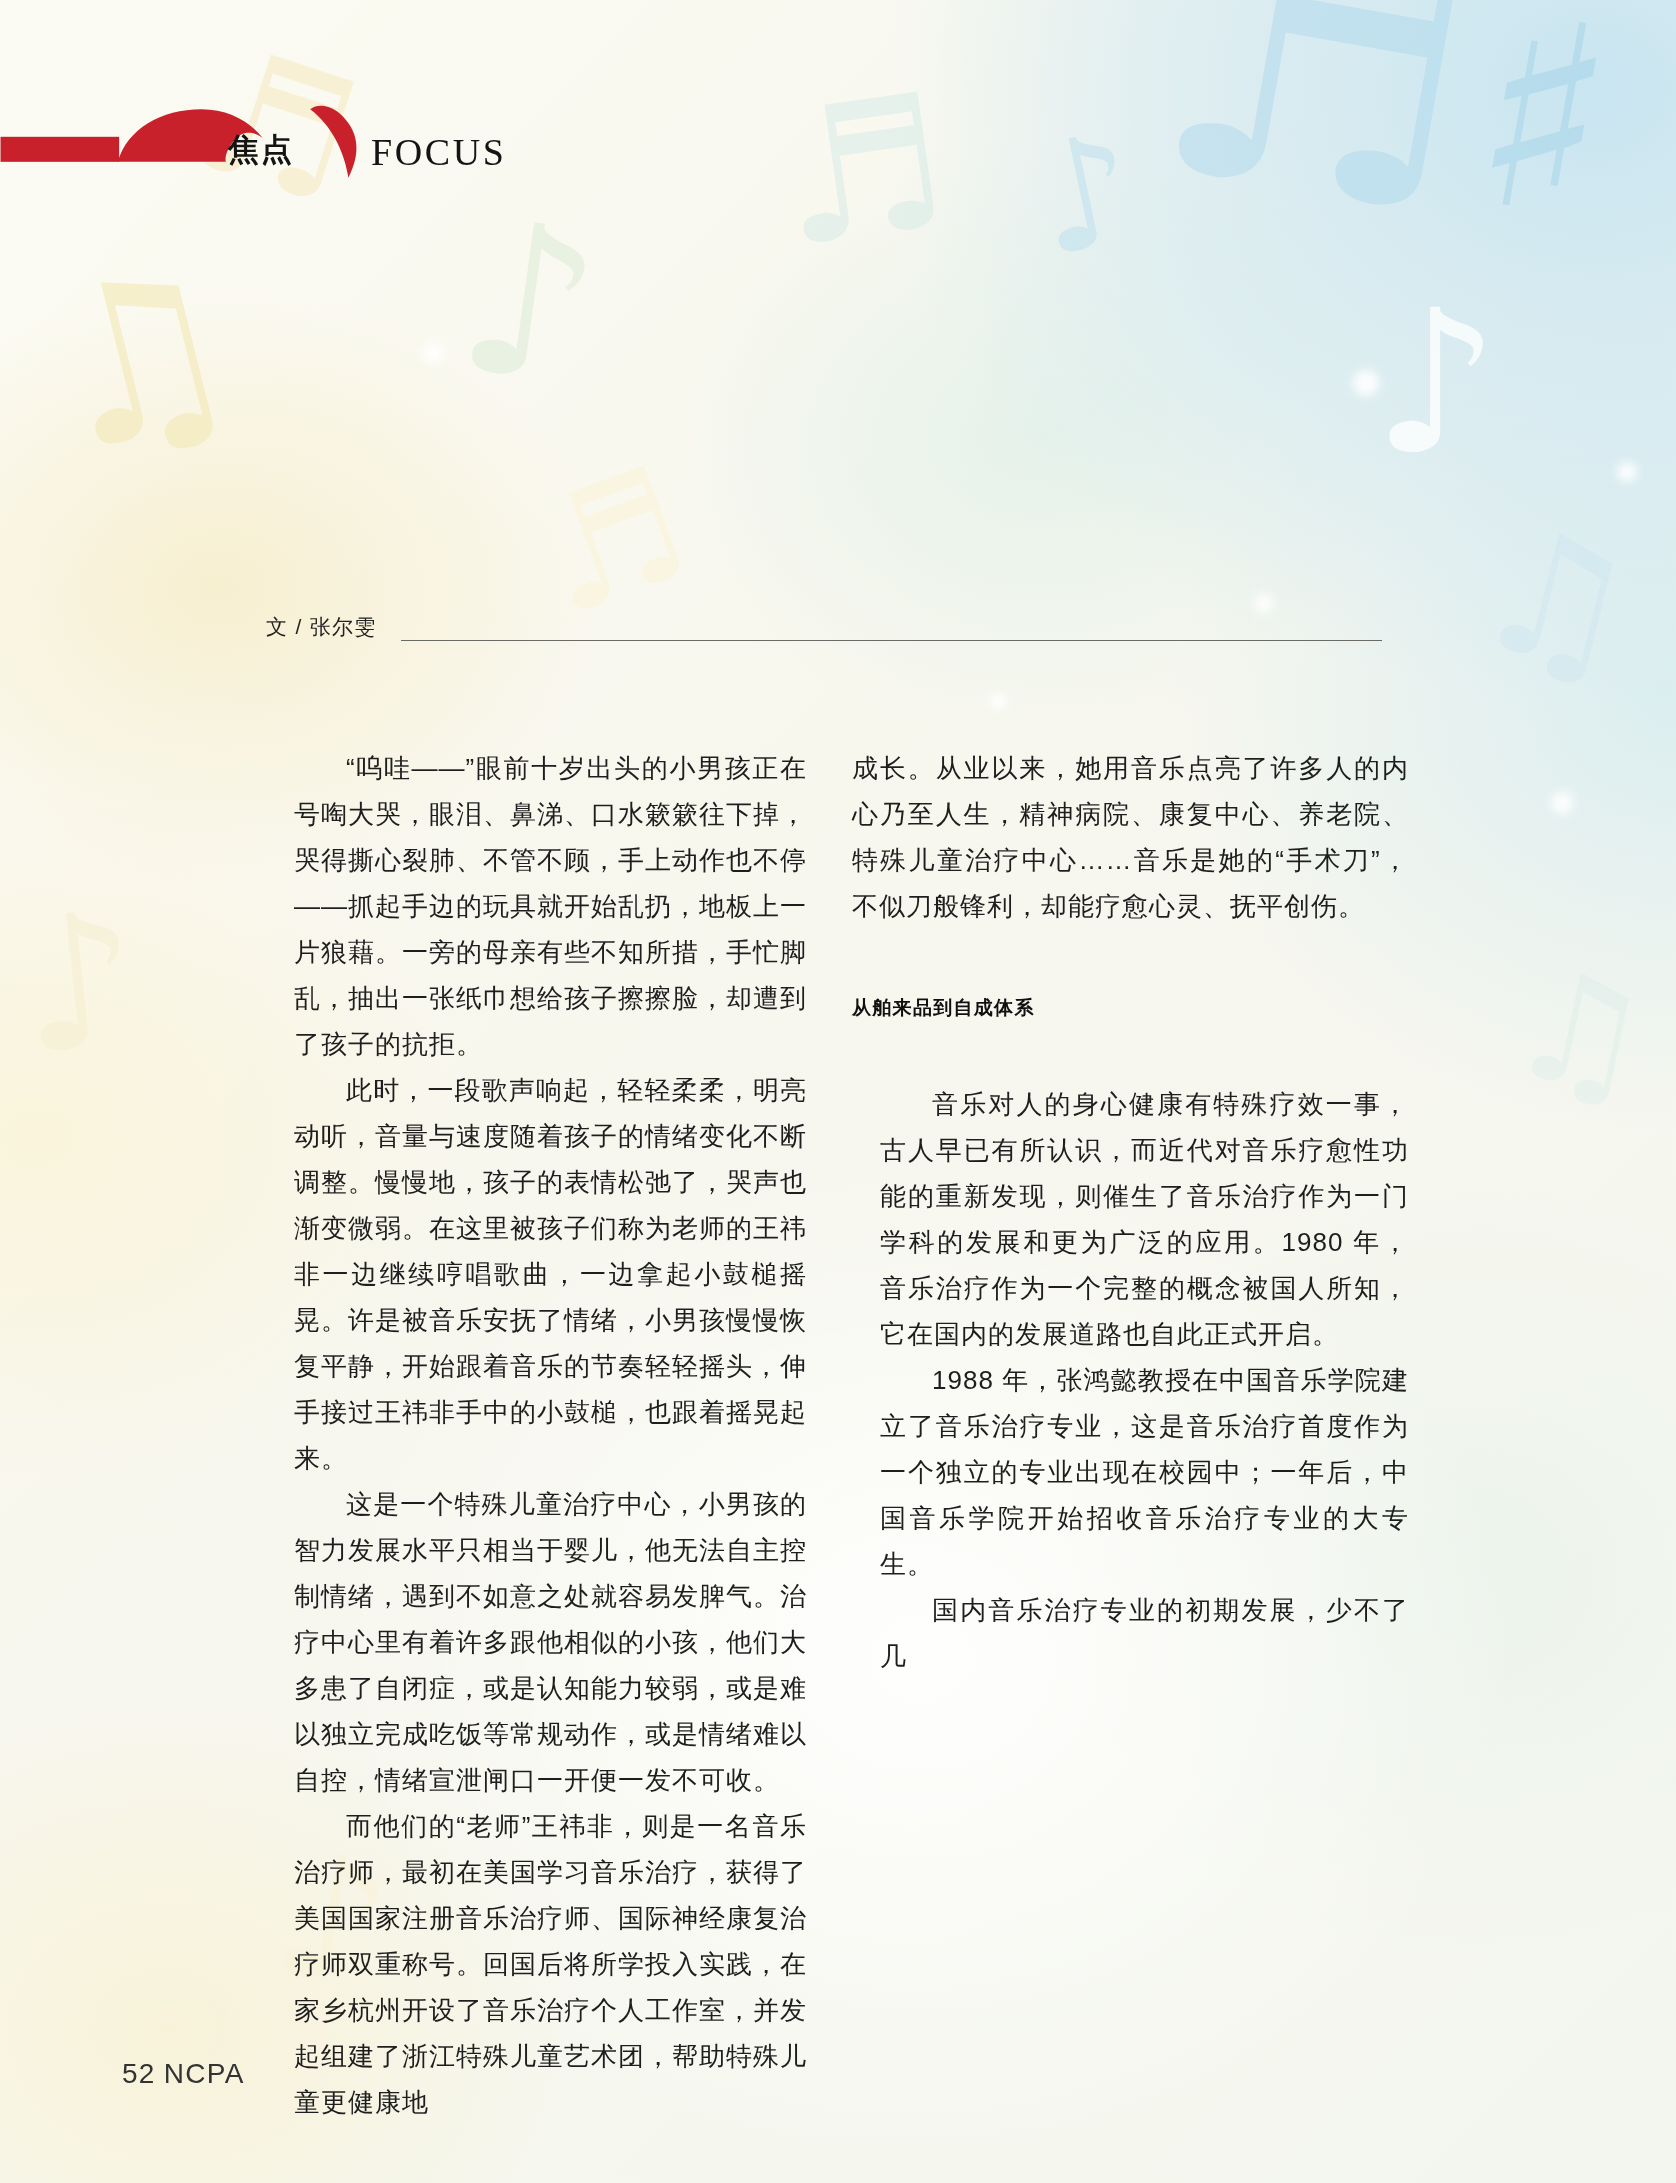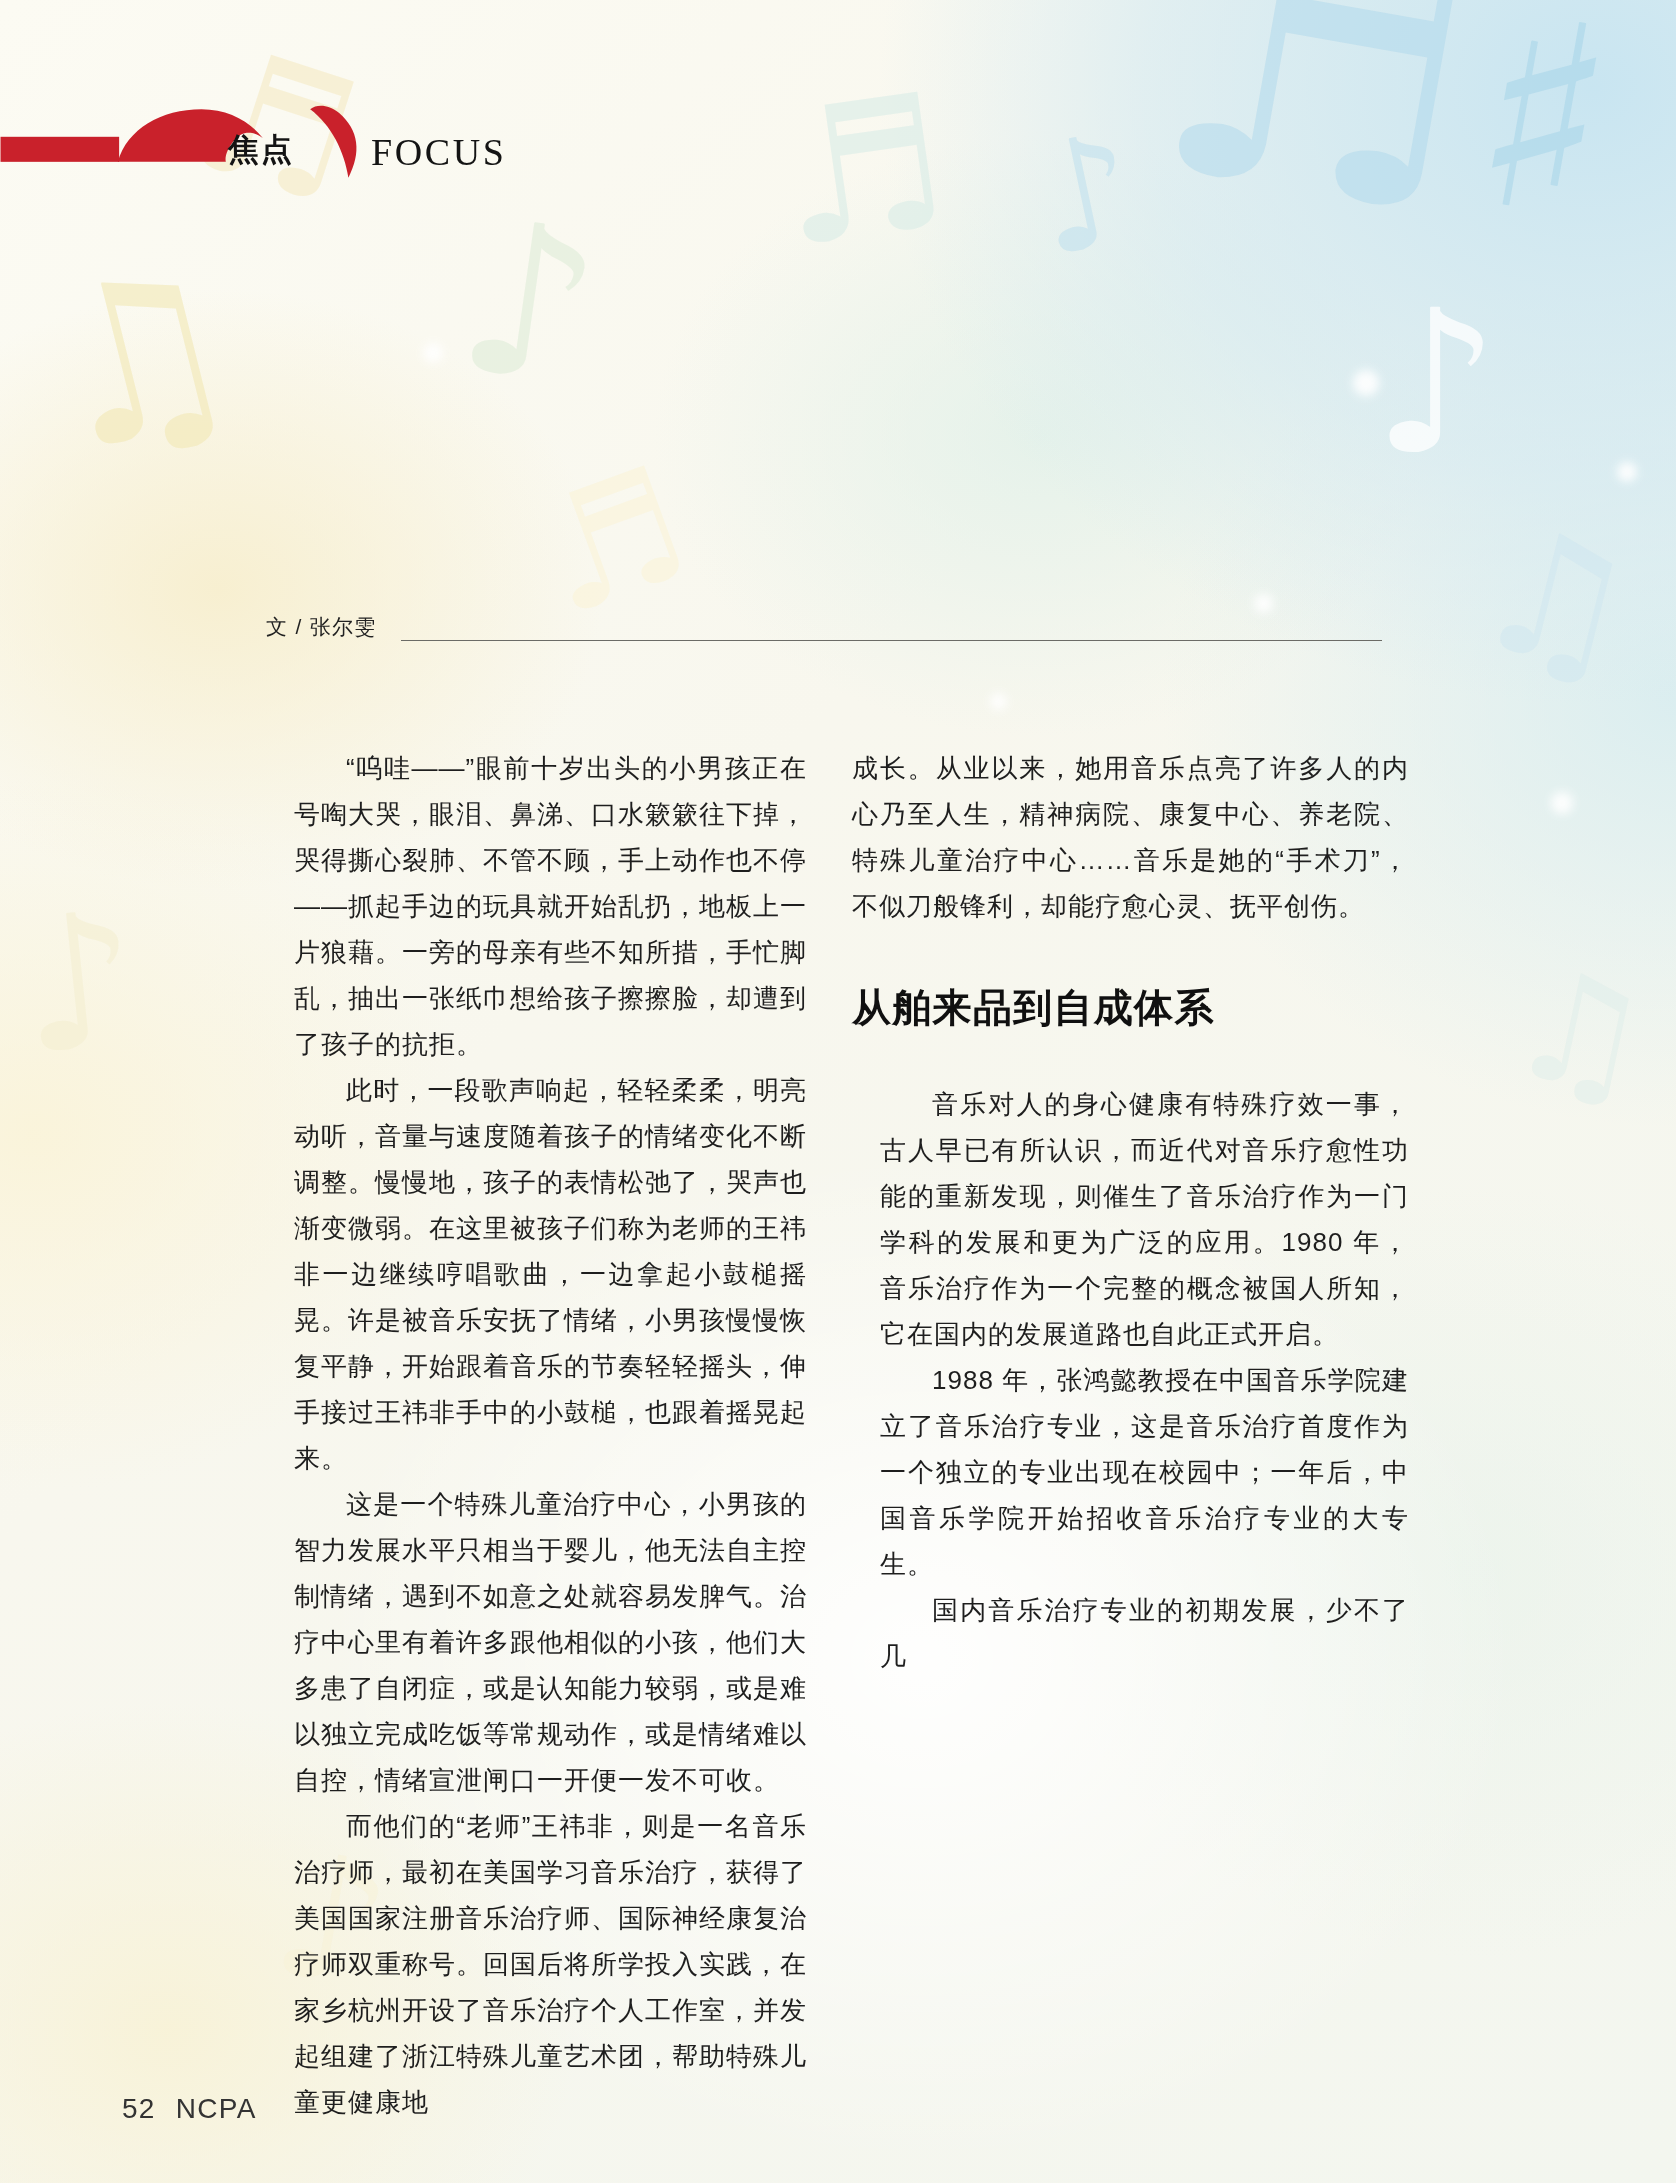--- a/index.html
+++ b/index.html
@@ -36,24 +36,24 @@
   .byline{font-size:21px;color:#222;white-space:nowrap;letter-spacing:1.3px;}
   .byline-rule{flex:1;height:0;border-top:1.3px solid #6b6b66;}
 
   
   .col{position:absolute;top:745px;text-align:justify;text-justify:inter-character;
        font-size:26px;line-height:46px;letter-spacing:1px;color:#1e1e1e;}
   .col-left{left:266px;width:541px;}
   .col-right{left:852px;width:557px;}
   .para{margin:0;}
   .para.indent{text-indent:2em;margin-left:28px;}
-  .subhead{margin:63px 0 57px 0;font-size:39px;line-height:32px;font-weight:bold;color:#101010;letter-spacing:1.3px;}
+  .subhead{margin:63px 0 57px 0;font-size:19px;line-height:32px;font-weight:bold;color:#101010;letter-spacing:1.3px;}
 
   
-  .footer{position:absolute;left:122px;top:2058px;font-size:28px;color:#333;display:flex;gap:20px;letter-spacing:1.3px;margin-top:35px;}
+  .footer{position:absolute;left:122px;top:2058px;font-size:28px;color:#333;display:flex;gap:8px;letter-spacing:1.3px;}
 </style>
 </head>
 <body>
 
 <div class="page">
 
   <div class="decor" id="decor">
       <span class="note glyph" style="font-size: 343px; left: 1162px; top: -99px; color: rgba(173, 216, 235, 0.5); transform: rotate(10deg);">♬</span>
       <span class="note glyph" style="font-size: 264px; left: 1479px; top: -13.2px; color: rgba(158, 209, 230, 0.45); transform: rotate(10deg);">♯</span>
       <span class="note glyph" style="font-size: 198px; left: 1373px; top: 284px; color: rgba(255, 255, 255, 0.75); transform: rotate(0deg);">♪</span>

